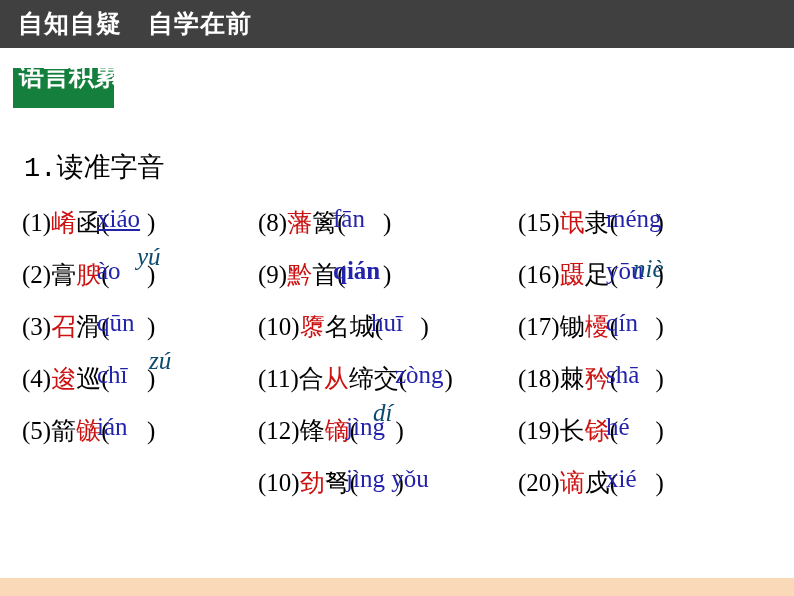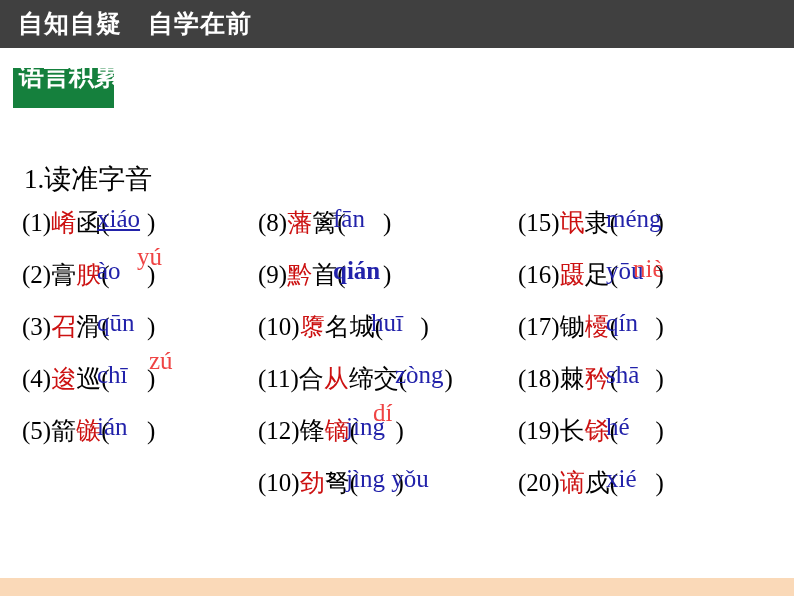--- a/index.html
+++ b/index.html
@@ -35,23 +35,23 @@
     position:absolute;left:6px;top:-6px;
     width:120px;
     font-family:"DejaVu Sans","Liberation Sans",sans-serif;
     font-size:25px;font-weight:bold;color:#ffffff;
     line-height:30px;
     letter-spacing:0px;
   }
 
   
   .heading{
-    position:absolute;left:24px;top:161px;
+    position:absolute;left:24px;top:149px;
     font-size:27px;color:#000000;
-    font-family:Liberation Serif, serif;
+    font-family:Liberation Mono, monospace;
     white-space:nowrap;
   }
 
   .col{position:absolute;top:206px;}
   .col-1{left:22px;width:250px;}
   .col-2{left:258px;width:260px;}
   .col-3{left:518px;width:276px;}
 
   .row{
     position:relative;
@@ -69,23 +69,24 @@
   
   .py-ov{
     position:absolute;
     color:#2222AA;
     font-size:25px;
     white-space:nowrap;
     top:-4px;
   }
   .py-line{
     position:absolute;
-    color:#ef4444;
+    color:#0c4a6e;
     font-size:25px;
     white-space:nowrap;
+    font-style:italic;
   }
   .paren{color:#000000;}
 
   
   .footer-strip{
     position:absolute;left:0;top:578px;width:794px;height:18px;
     background:#FAD9B8;
   }
 </style>
 </head>

